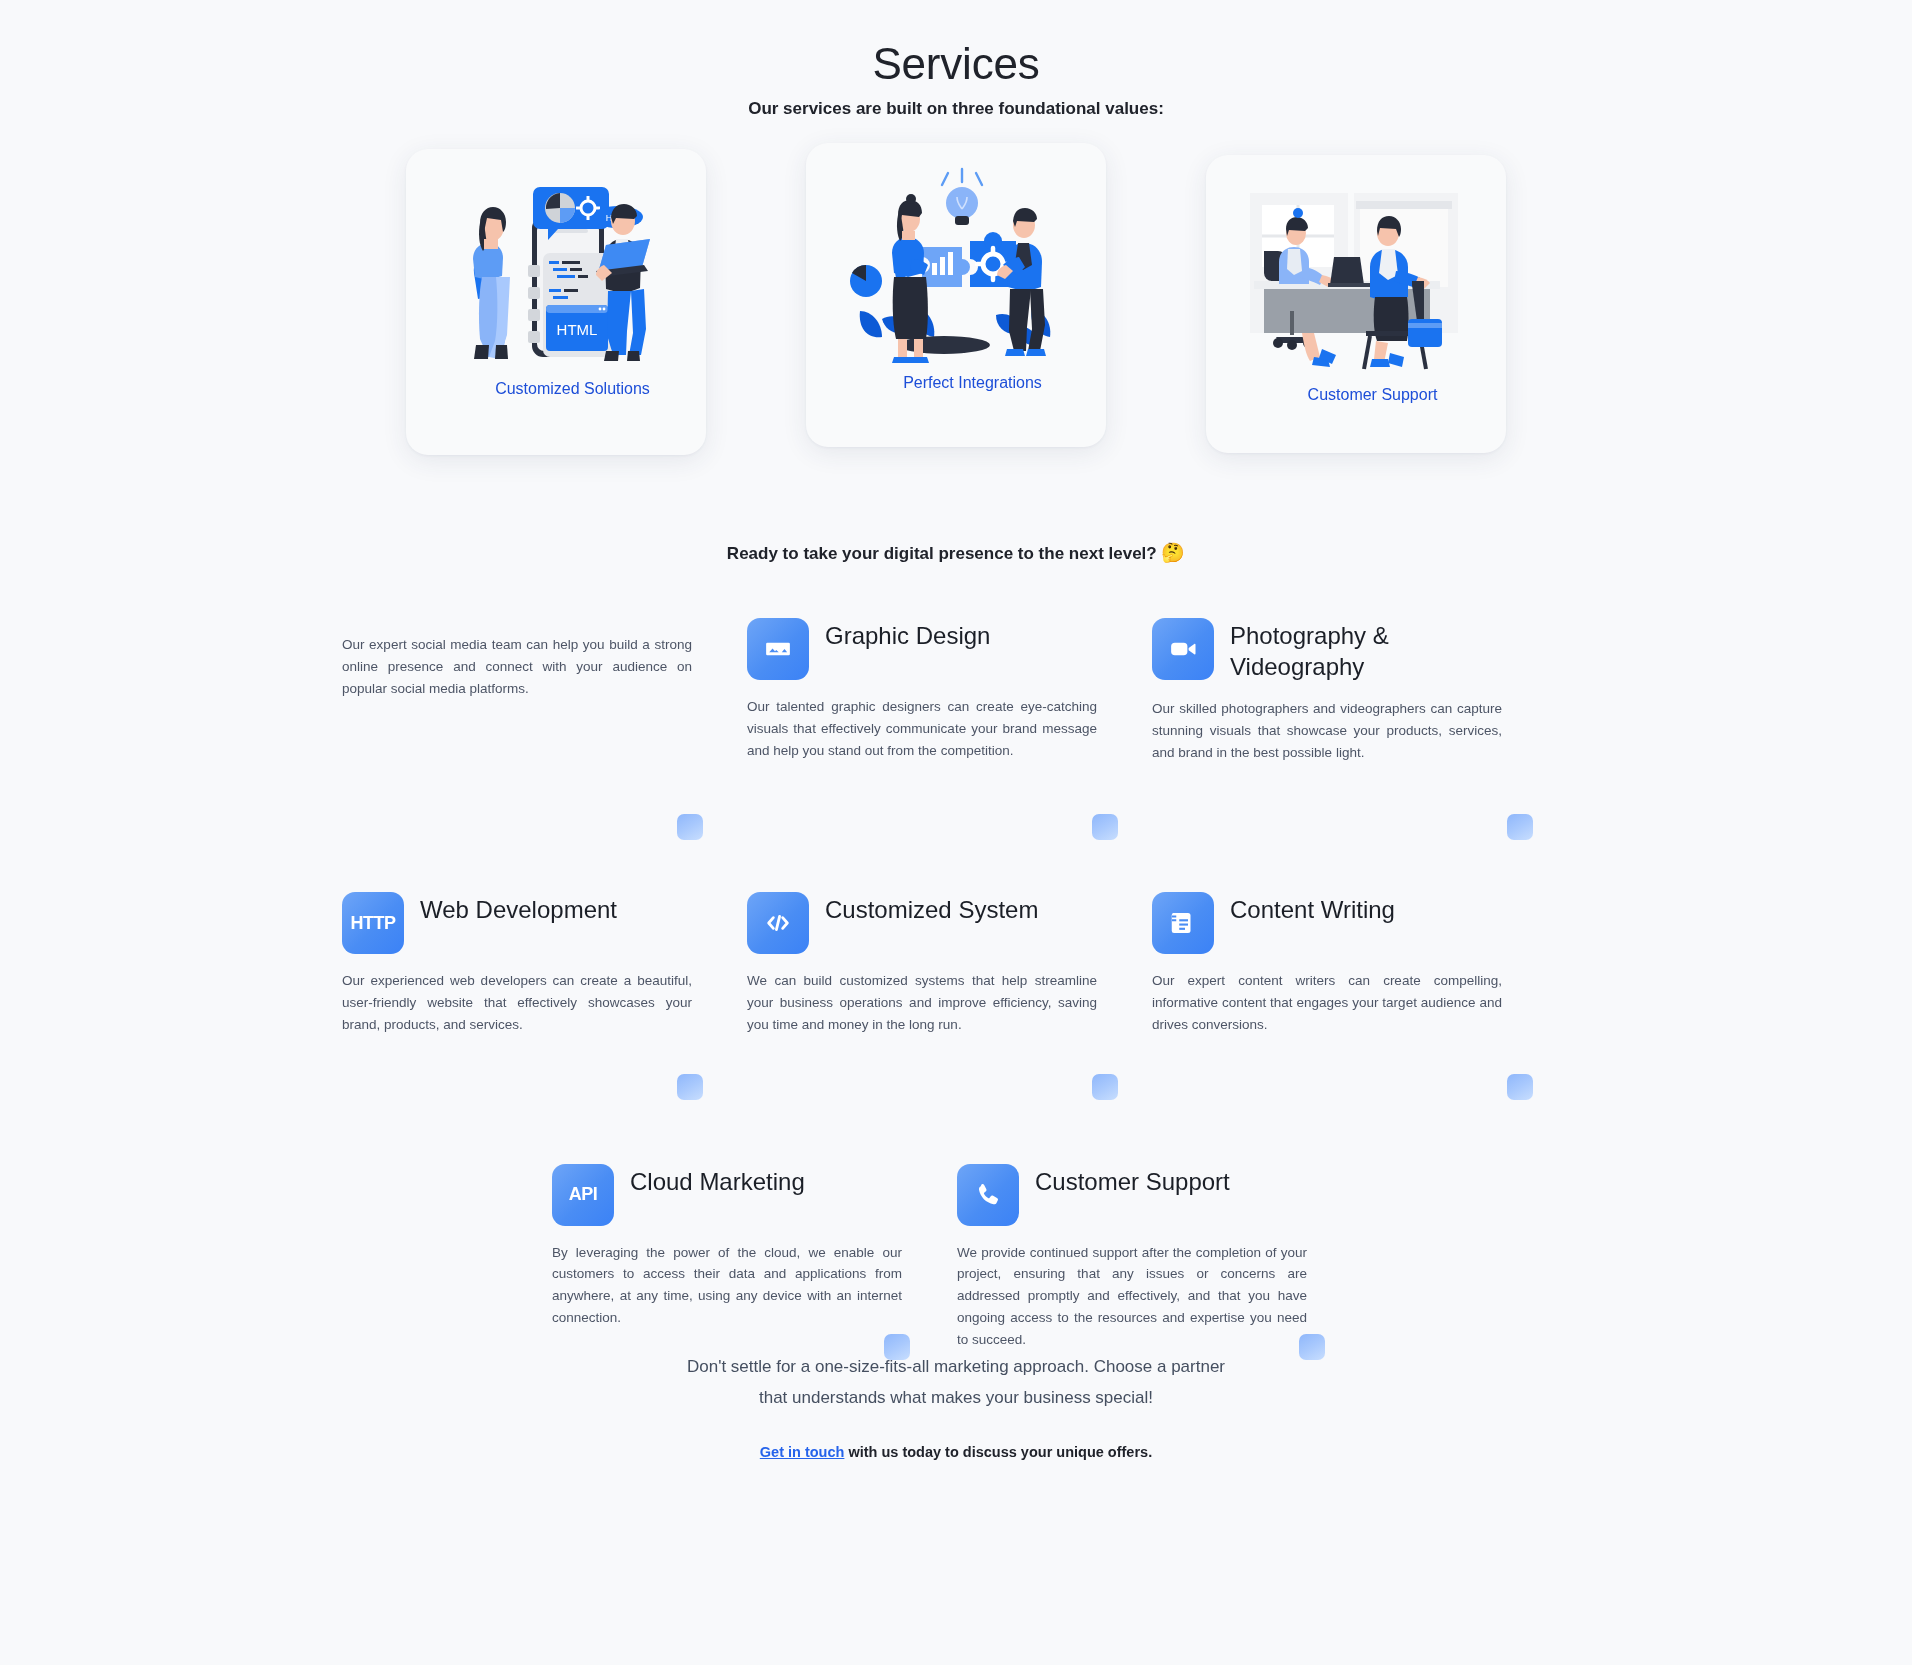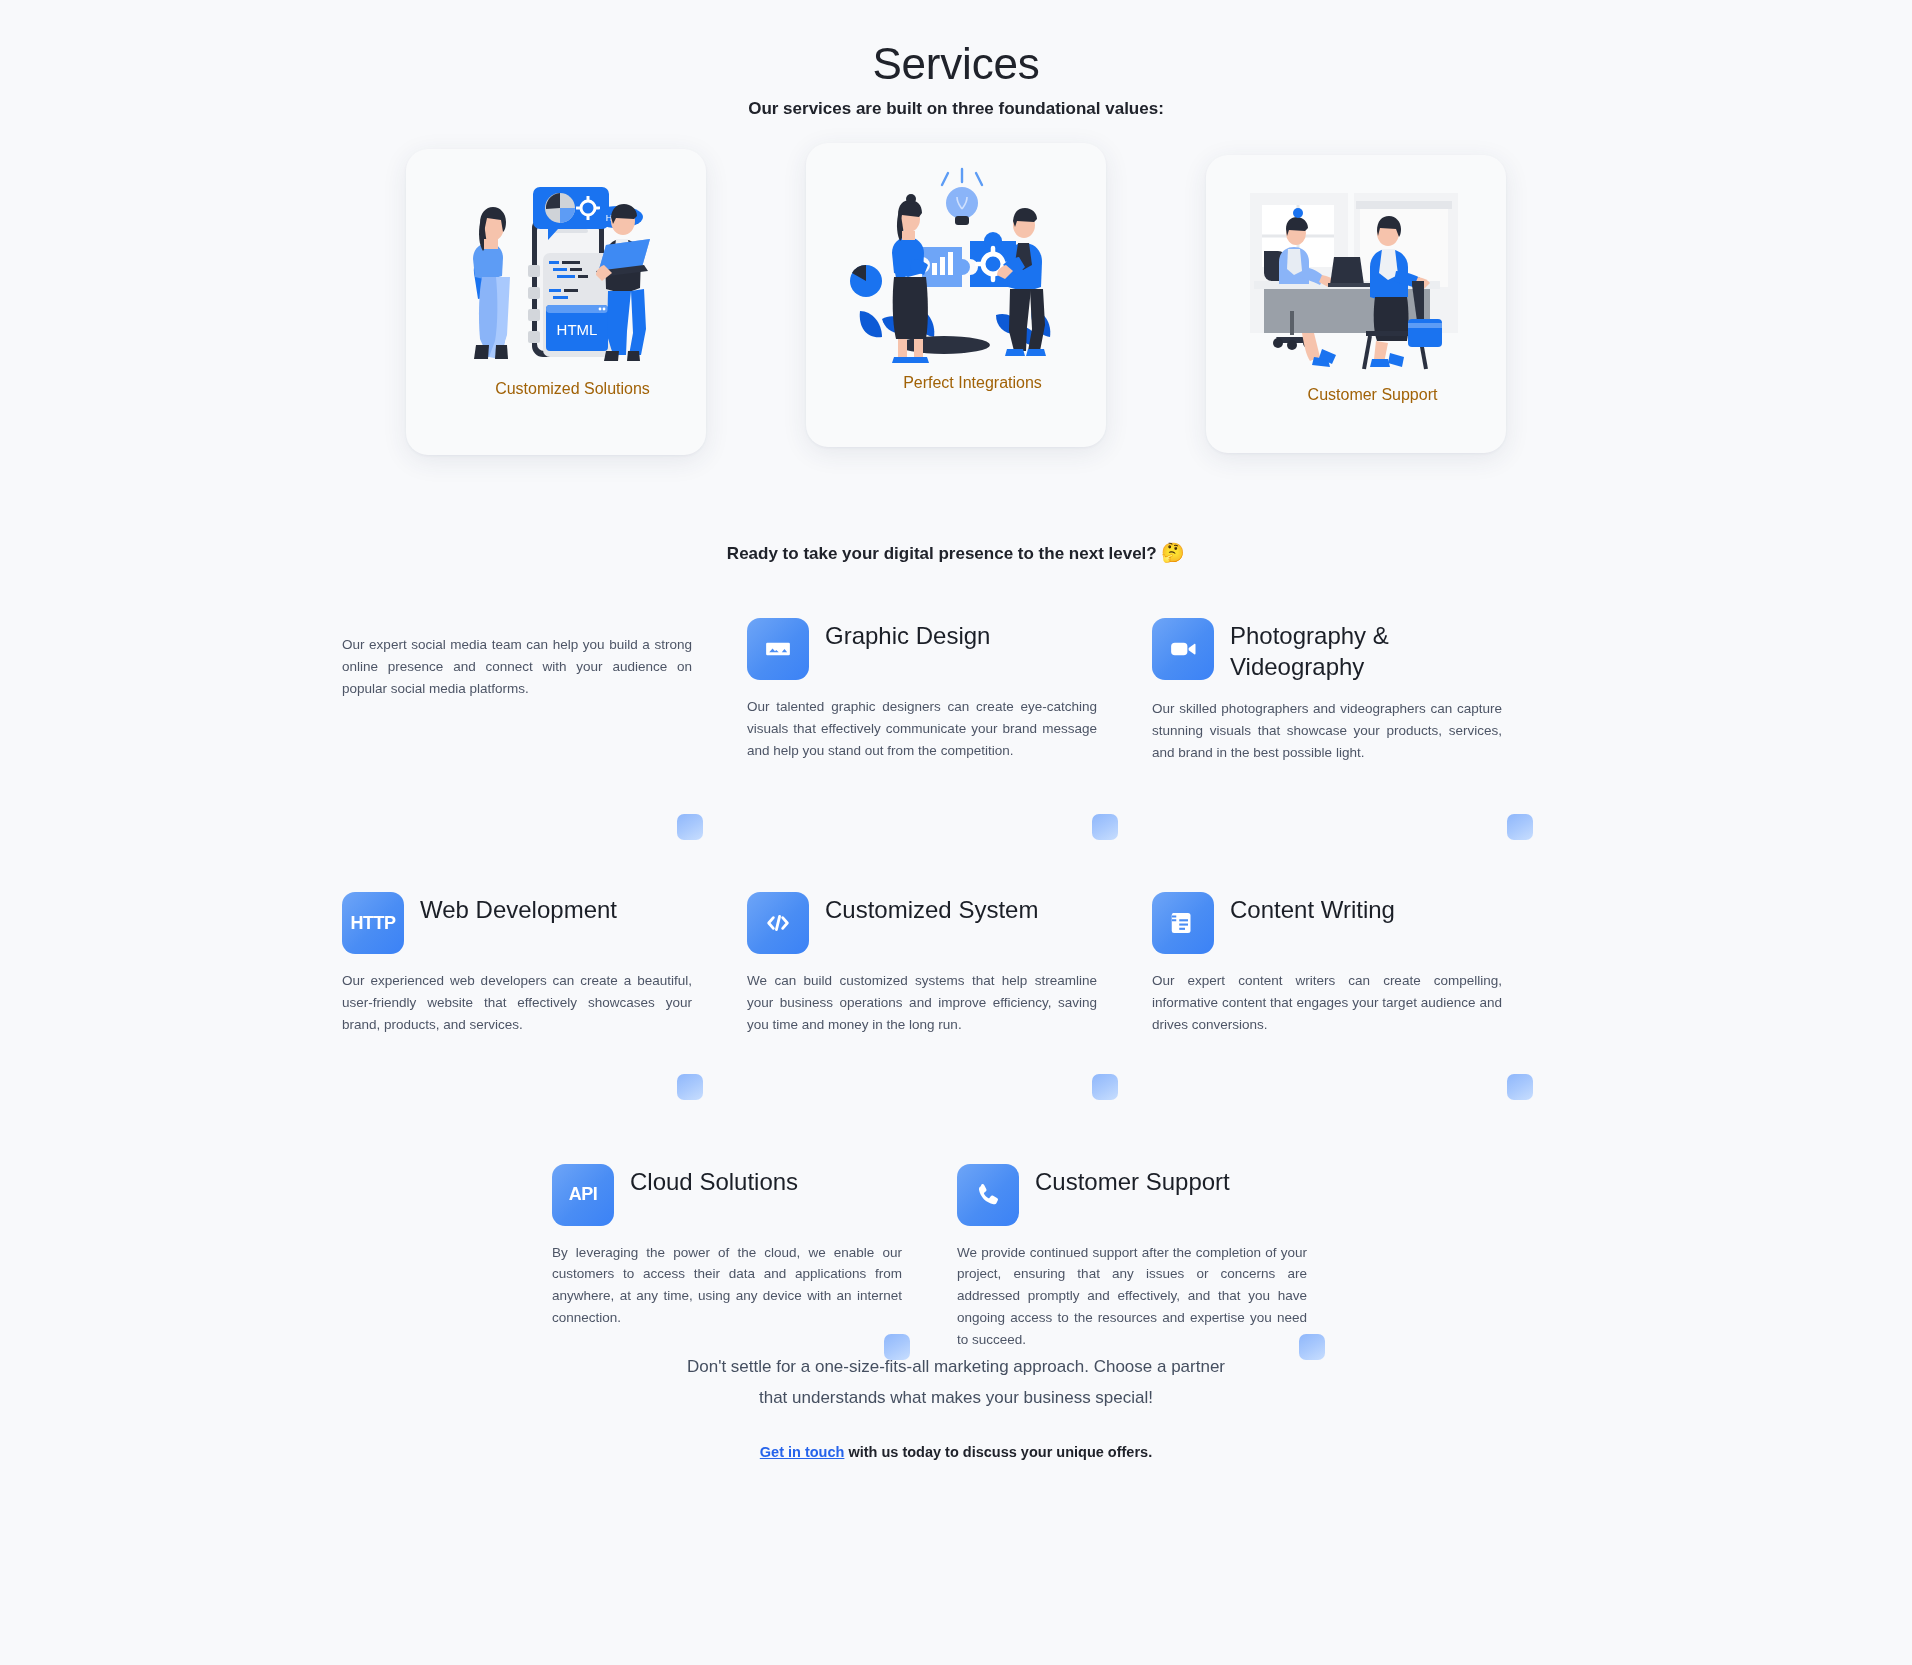--- a/index.html
+++ b/index.html
@@ -47,21 +47,21 @@
     flex-direction: column;
     align-items: center;
   }
   .value-card.mid { margin-top: -6px; height: 304px; }
   .value-card.first { height: 306px; }
   .value-card.last { margin-top: 6px; height: 298px; }
   .value-card .art { width: 240px; height: 205px; display:block; }
   .value-card .caption {
     margin-top: 10px;
     font-size: 16px;
-    color: #a16207;
+    color: #1d4ed8;
     text-align: center;
     margin-left: 33px;
   }
 
   
   .mid-copy { margin-top: 86px; text-align: center; }
   .hook {
     font-size: 17px;
     font-weight: 700;
     color: #20232b;
@@ -466,21 +466,21 @@
       </div>
     </div>
 
     <div class="srow row3">
 
       <div class="service">
         <div class="shead">
           <div class="sicon">
             <span class="txtglyph">API</span>
           </div>
-          <div class="stitle">Cloud Solutions</div>
+          <div class="stitle">Cloud Marketing</div>
         </div>
         <div class="sdesc">By leveraging the power of the cloud, we enable our customers to access their data and applications from anywhere, at any time, using any device with an internet connection.</div>
       </div>
 
       <div class="service">
         <div class="shead">
           <div class="sicon">
             <svg width="28" height="28" viewBox="0 0 24 24" fill="#fff">
               <path d="M6.6 2.8c.8-.4 1.7-.1 2.1.7l1.8 3.3c.4.8.2 1.7-.5 2.2l-1.3 1c-.2.2-.3.5-.2.8.7 1.7 2.2 3.2 3.9 3.9.3.1.6 0 .8-.2l1-1.3c.5-.7 1.4-.9 2.2-.5l3.3 1.8c.8.4 1.1 1.3.7 2.1l-1 2c-.5 1-1.6 1.5-2.7 1.3C10.4 18.7 5.3 13.6 4.3 7.5c-.2-1.1.3-2.2 1.3-2.7z"></path>
             </svg>

